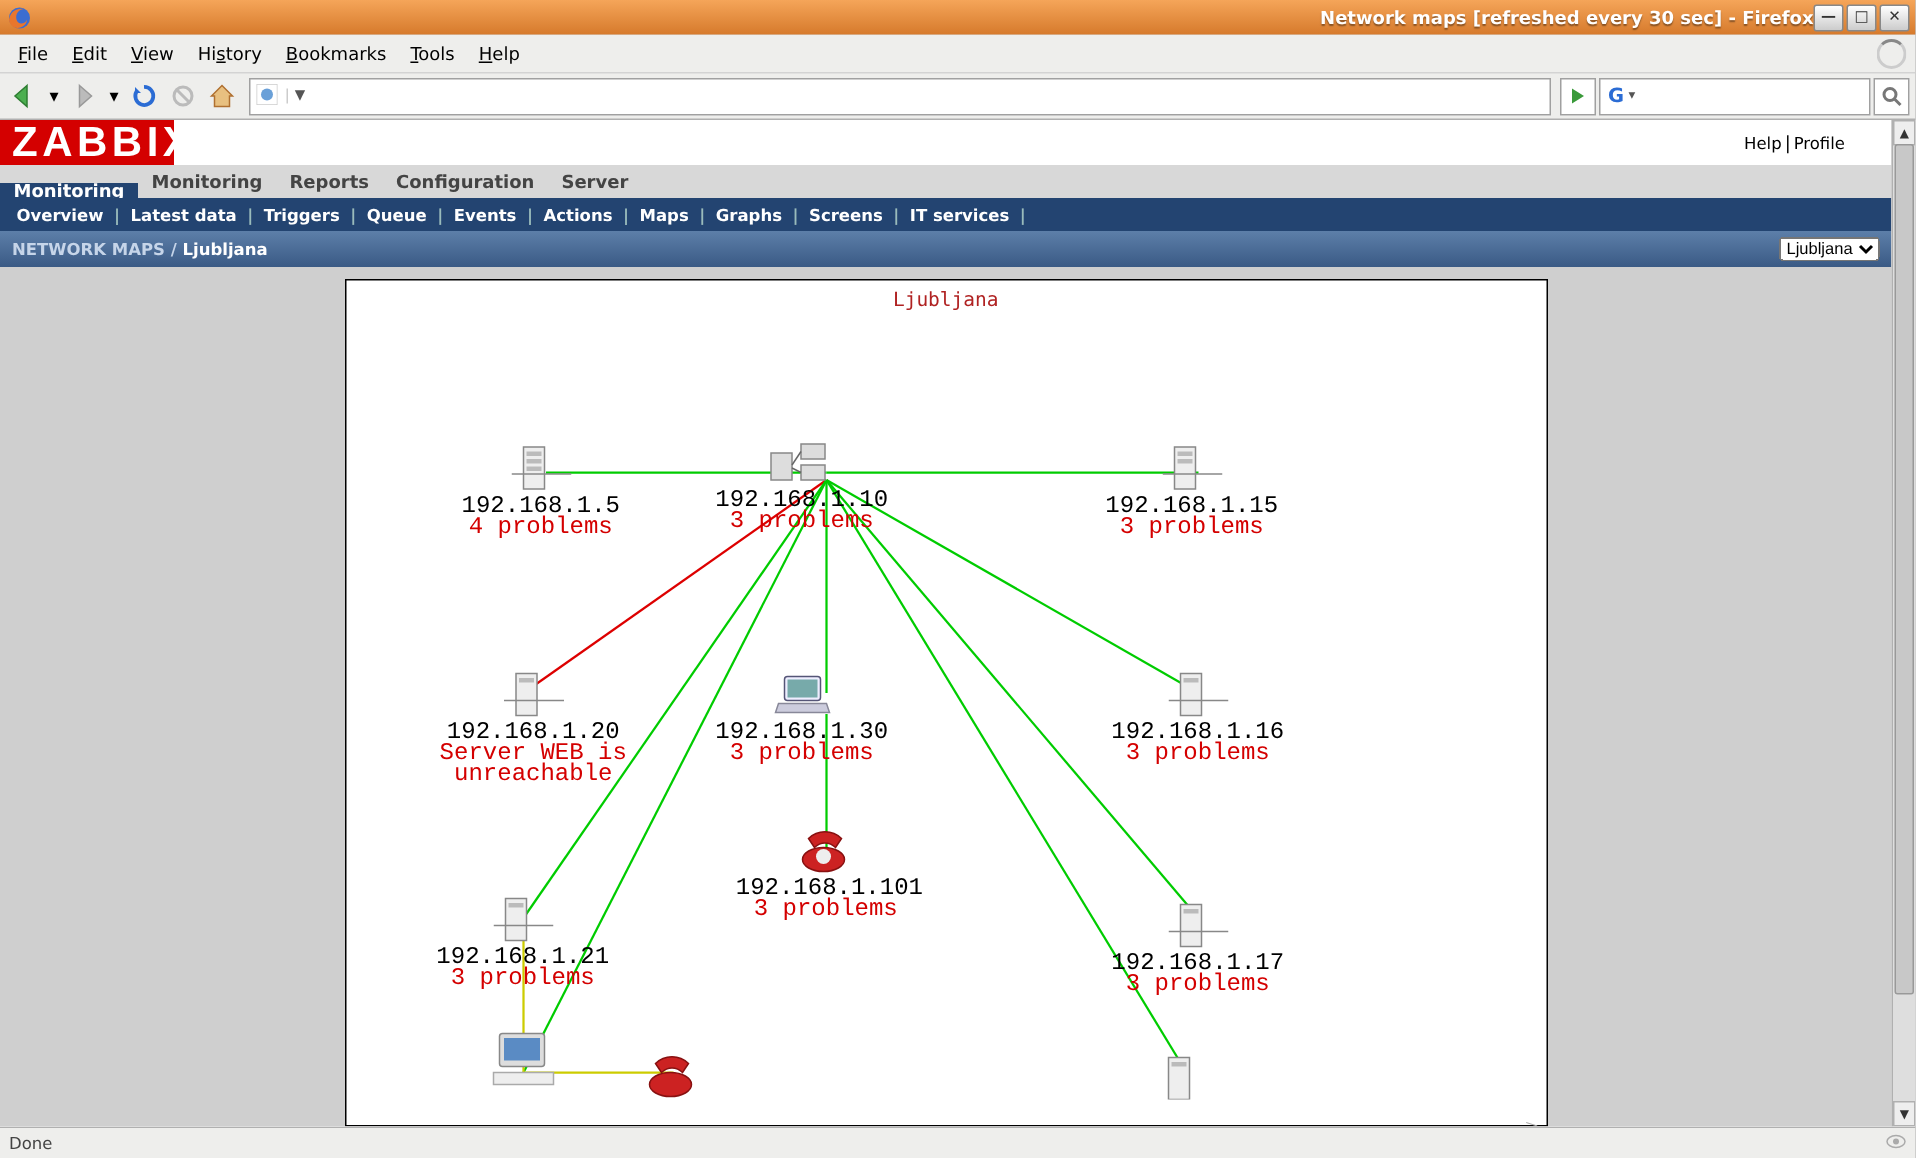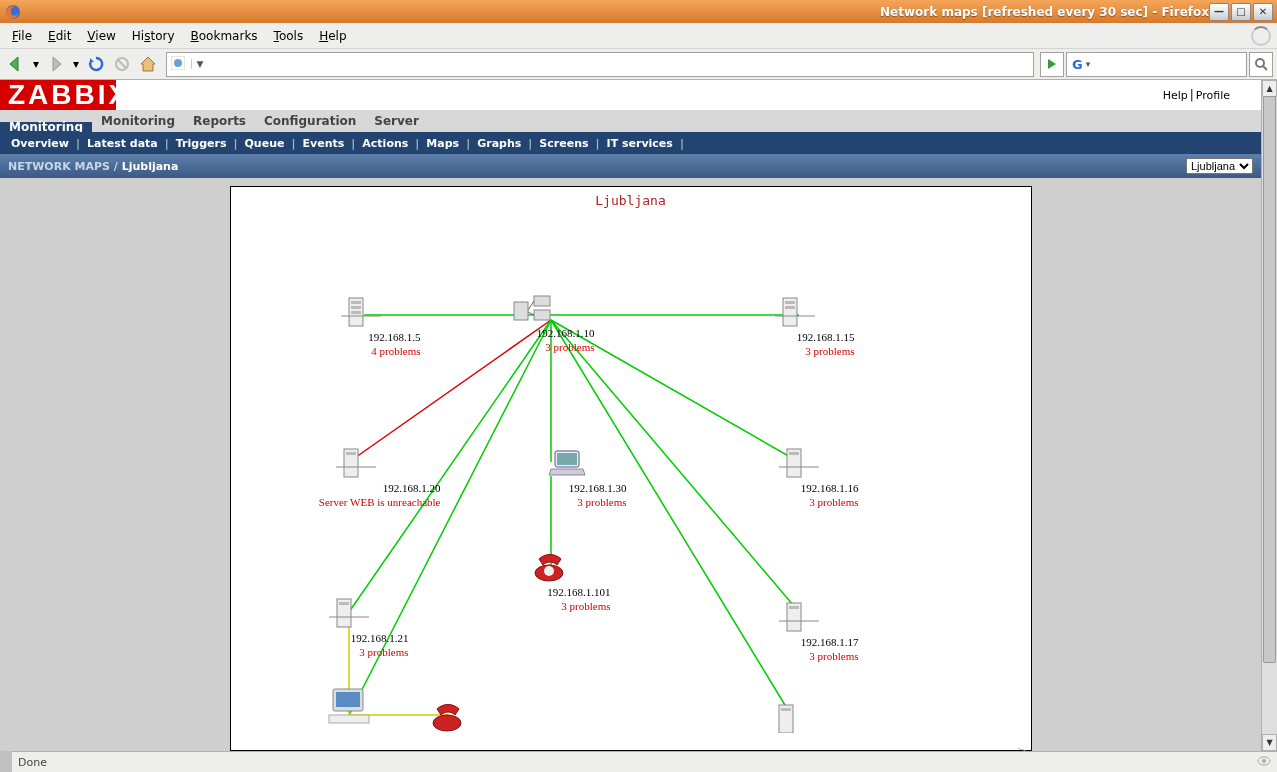--- a/index.html
+++ b/index.html
@@ -38,27 +38,27 @@
 .nav2{height:22px;background:#234471;display:flex;align-items:center;padding:0 4px;color:#fff;font-weight:bold;font-size:11px;}
 .nav2 .item{padding:0 7px;cursor:pointer;white-space:nowrap;}
 .nav2 .sep{color:#9bb;padding:0;}
 .bc{height:24px;background:linear-gradient(#5d7fa9,#3a5a85);display:flex;align-items:center;padding:0 8px;color:#fff;font-size:11px;font-weight:bold;justify-content:space-between;}
 .bc .left span.cur{color:#fff;}
 .bc .left span.path{color:#c6d5e9;}
 .bc select{font-size:11px;}
 .map-area{flex:1;background:#cfcfcf;display:flex;justify-content:center;overflow:hidden;position:relative;}
 .map-canvas{margin-top:8px;width:800px;background:#fff;border:1px solid #000;position:relative;}
 .map-title{position:absolute;left:0;right:0;top:6px;text-align:center;font-family:"DejaVu Sans Mono",monospace;color:#b02222;font-size:13px;}
-.node{position:absolute;text-align:right;font-family:Liberation Serif, serif;font-size:11px;line-height:14px;}
+.node{position:absolute;text-align:center;font-family:Liberation Mono, monospace;font-size:16px;line-height:14px;}
 .node .ip{color:#000;}
 .node .prob{color:#d40000;}
 .node .ico{display:flex;justify-content:center;align-items:flex-end;height:38px;}
 svg.lines{position:absolute;left:0;top:0;}
 .copyright{position:absolute;right:3px;bottom:2px;font-size:9px;color:#aaa;transform:rotate(-90deg);transform-origin:right bottom;}
-.statusbar{height:20px;background:#eeeeec;border-top:1px solid #b0b0b0;display:flex;align-items:center;padding:0 6px;font-size:11px;color:#444;justify-content:space-between;margin-left:12px;}
+.statusbar{height:20px;background:#eeeeec;border-top:1px solid #b0b0b0;display:flex;align-items:center;padding:0 6px;font-size:11px;color:#444;justify-content:space-between;}
 .vscroll{width:15px;background:#dedede;border-left:1px solid #b0b0b0;position:relative;}
 .vscroll .up,.vscroll .down{height:15px;background:#eee;border:1px solid #b0b0b0;display:flex;align-items:center;justify-content:center;font-size:8px;color:#333;}
 .vscroll .down{position:absolute;bottom:0;left:0;right:0;}
 .vscroll .thumb{position:absolute;left:1px;right:1px;top:16px;height:565px;background:#c8c8c8;border:1px solid #999;border-radius:2px;}
 </style>
 </head>
 <body>
 
 <div class="window">
   <div class="titlebar">
@@ -248,21 +248,21 @@
             <div class="ico">
                 <svg width="40" height="34" viewBox="0 0 40 34">
                   <rect x="8" y="2" width="14" height="28" fill="#eee" stroke="#888"></rect>
                   <rect x="10" y="5" width="10" height="3" fill="#bbb"></rect>
                   <line x1="0" y1="20" x2="40" y2="20" stroke="#888"></line>
                 </svg>
               </div>
             <div class="ip">192.168.1.20</div>
             <div class="prob">Server WEB is unreachable</div>
           </div>
-          <div class="node" style="left:276px;top:256px;width:120px;">
+          <div class="node" style="left:244px;top:256px;width:120px;">
             <div class="ico">
                 <svg width="40" height="34" viewBox="0 0 40 34">
                   <rect x="8" y="4" width="24" height="16" rx="2" fill="#eef" stroke="#557"></rect>
                   <rect x="10" y="6" width="20" height="12" fill="#7aa"></rect>
                   <path d="M4 22 L36 22 L38 28 L2 28 Z" fill="#ccd" stroke="#889"></path>
                 </svg>
               </div>
             <div class="ip">192.168.1.30</div>
             <div class="prob">3 problems</div>
           </div>

